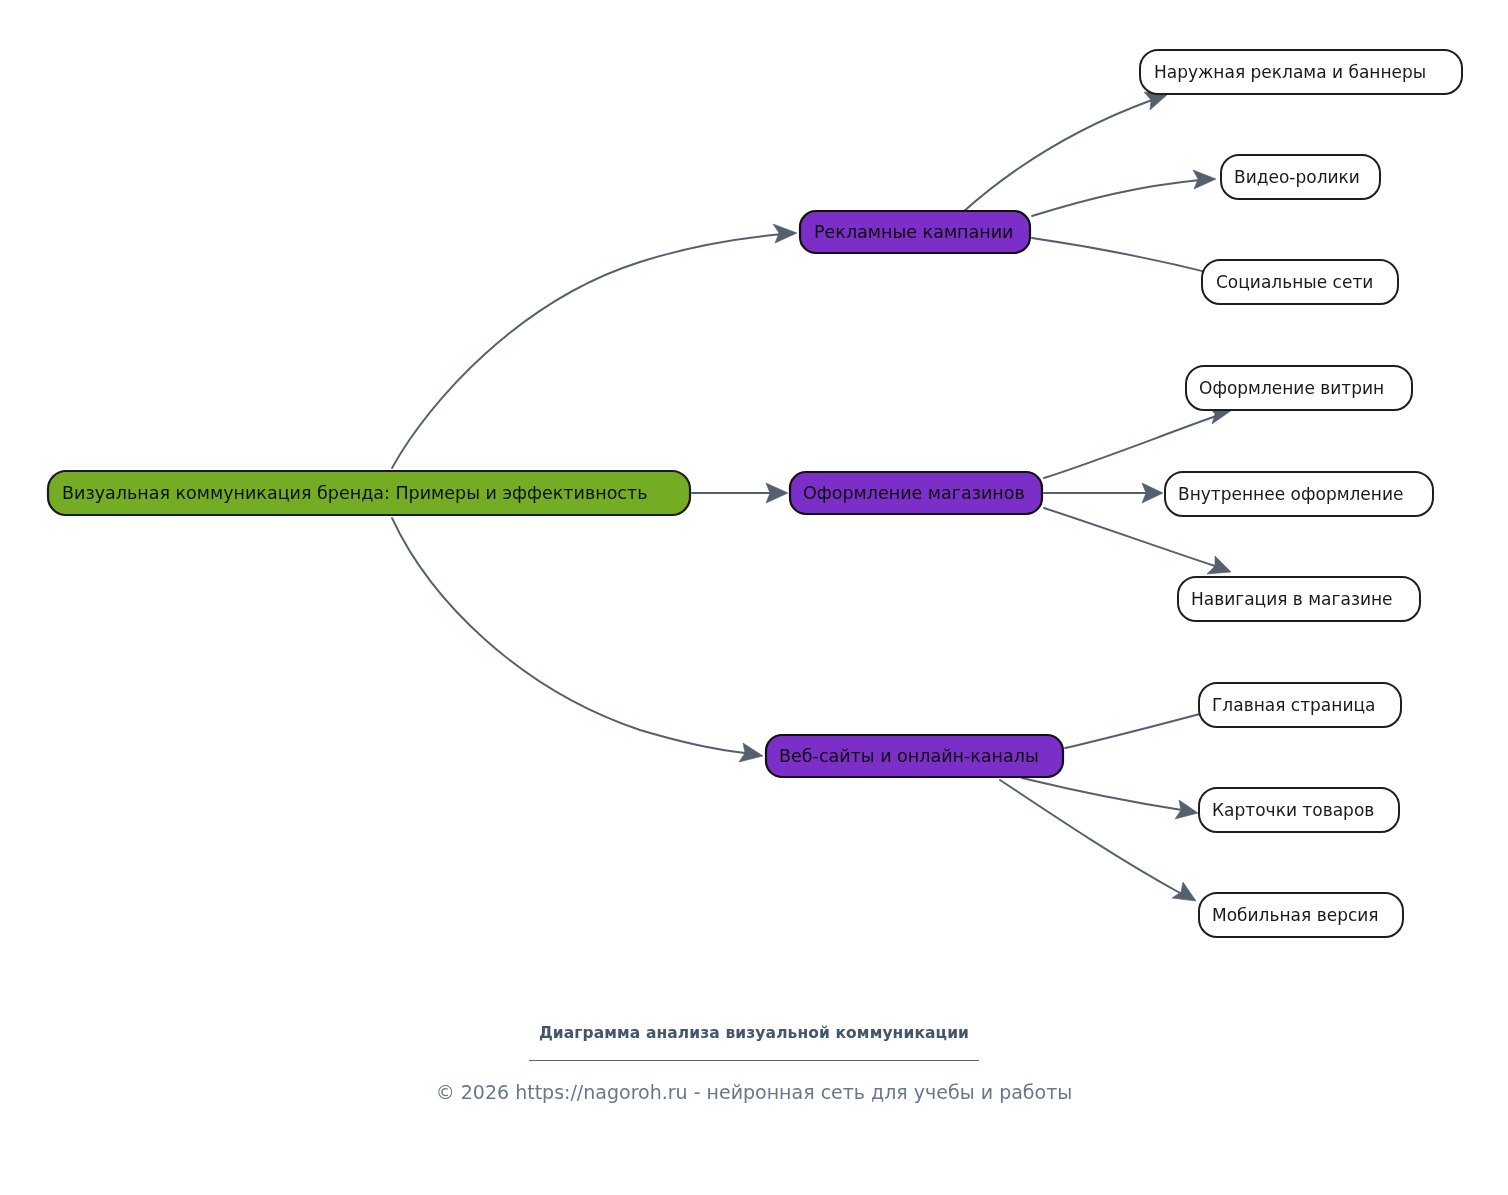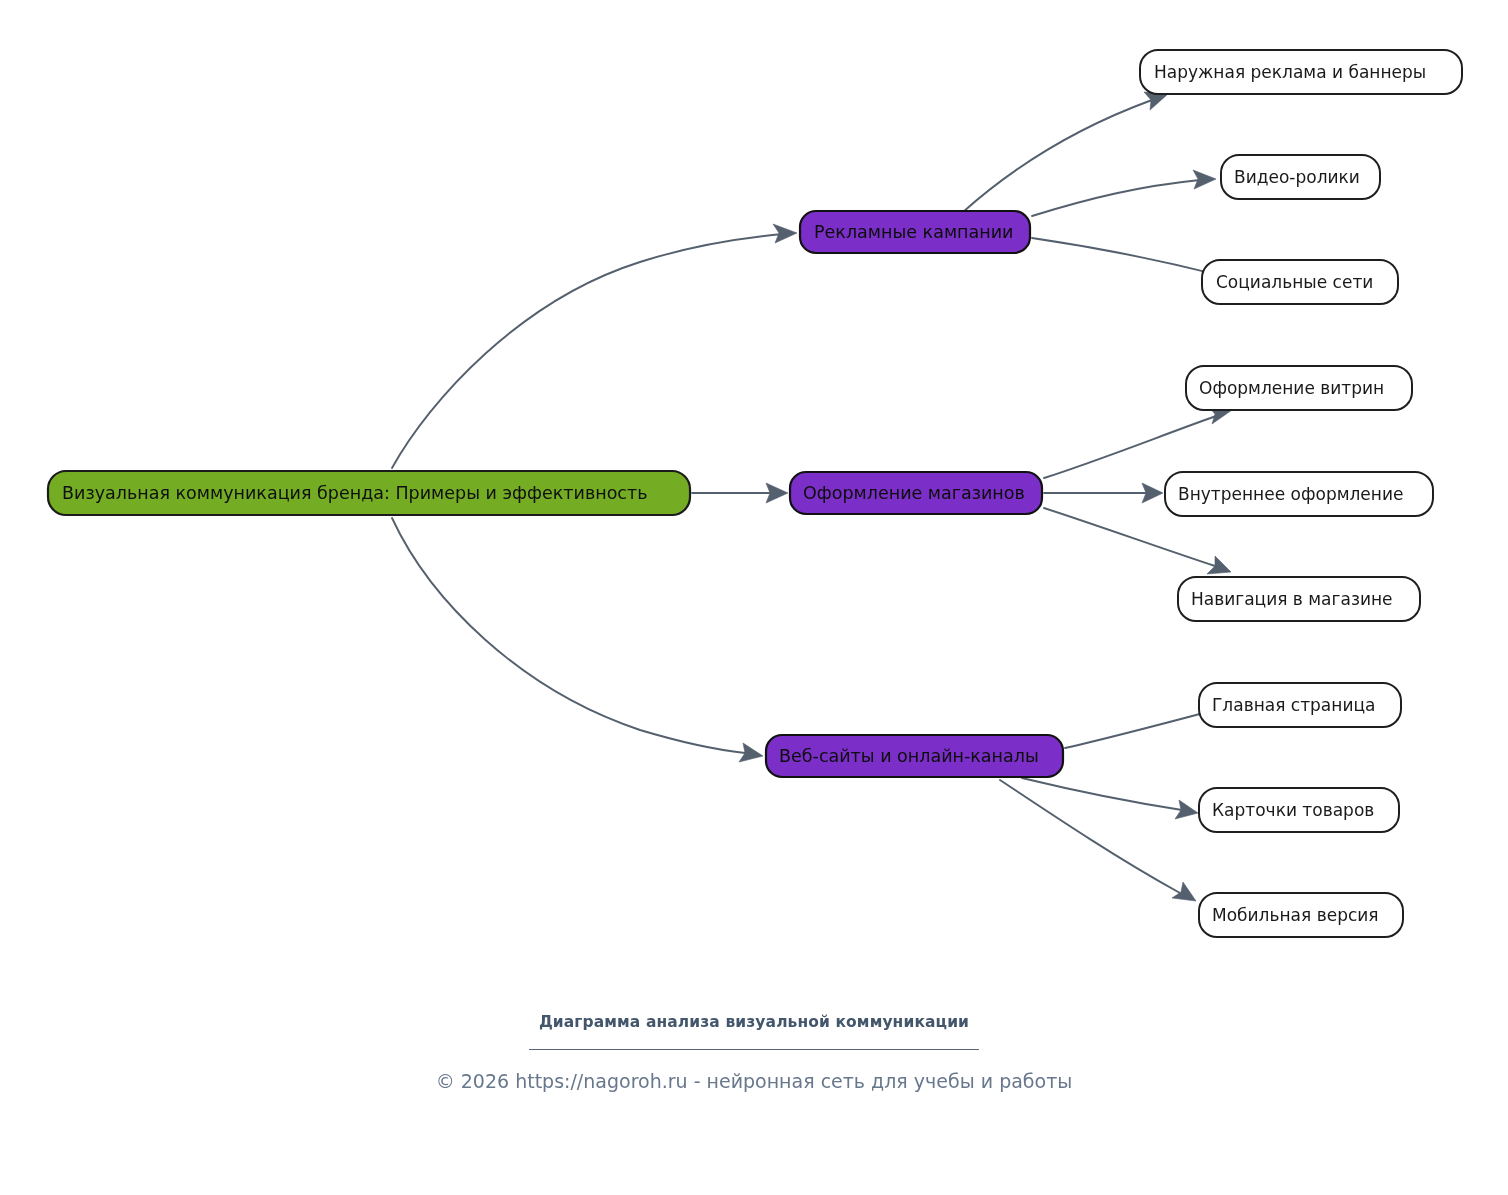--- a/index.html
+++ b/index.html
@@ -85,21 +85,21 @@
     text-align: center;
   }
   .footer-caption {
     font-family: "DejaVu Sans", "Liberation Sans", sans-serif;
     font-size: 15.5px;
     font-weight: bold;
     color: #44566c;
     line-height: 22px;
     letter-spacing: 0.1px;
     white-space: pre-line;
-    margin: 1px;
+    margin: 12px;
   }
   .footer-divider {
     width: 450px;
     height: 0;
     border-top: 1.6px solid #55667a;
     margin: 16px auto 0 auto;
   }
   .footer-copyright {
     font-family: "DejaVu Sans", "Liberation Sans", sans-serif;
     font-size: 19px;

